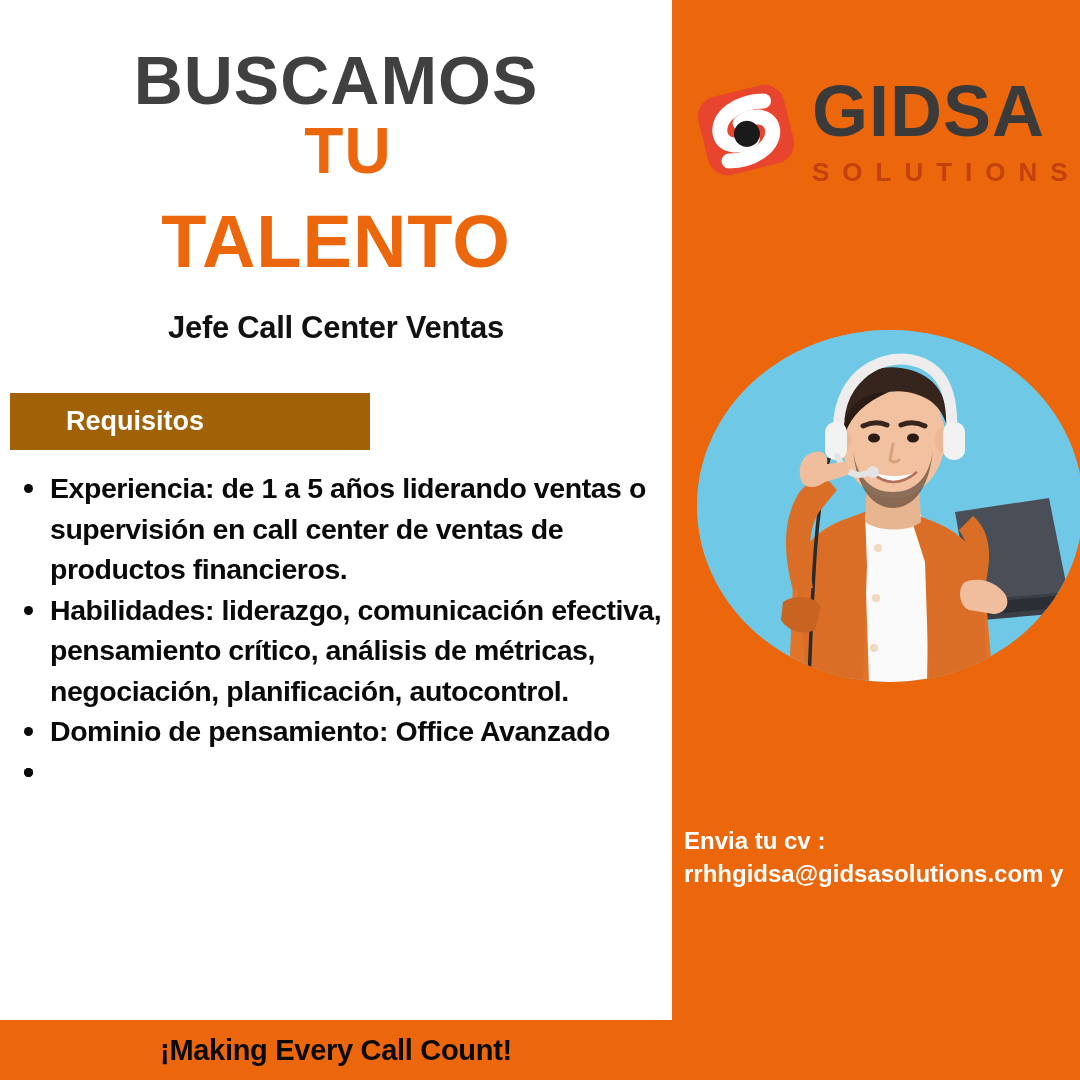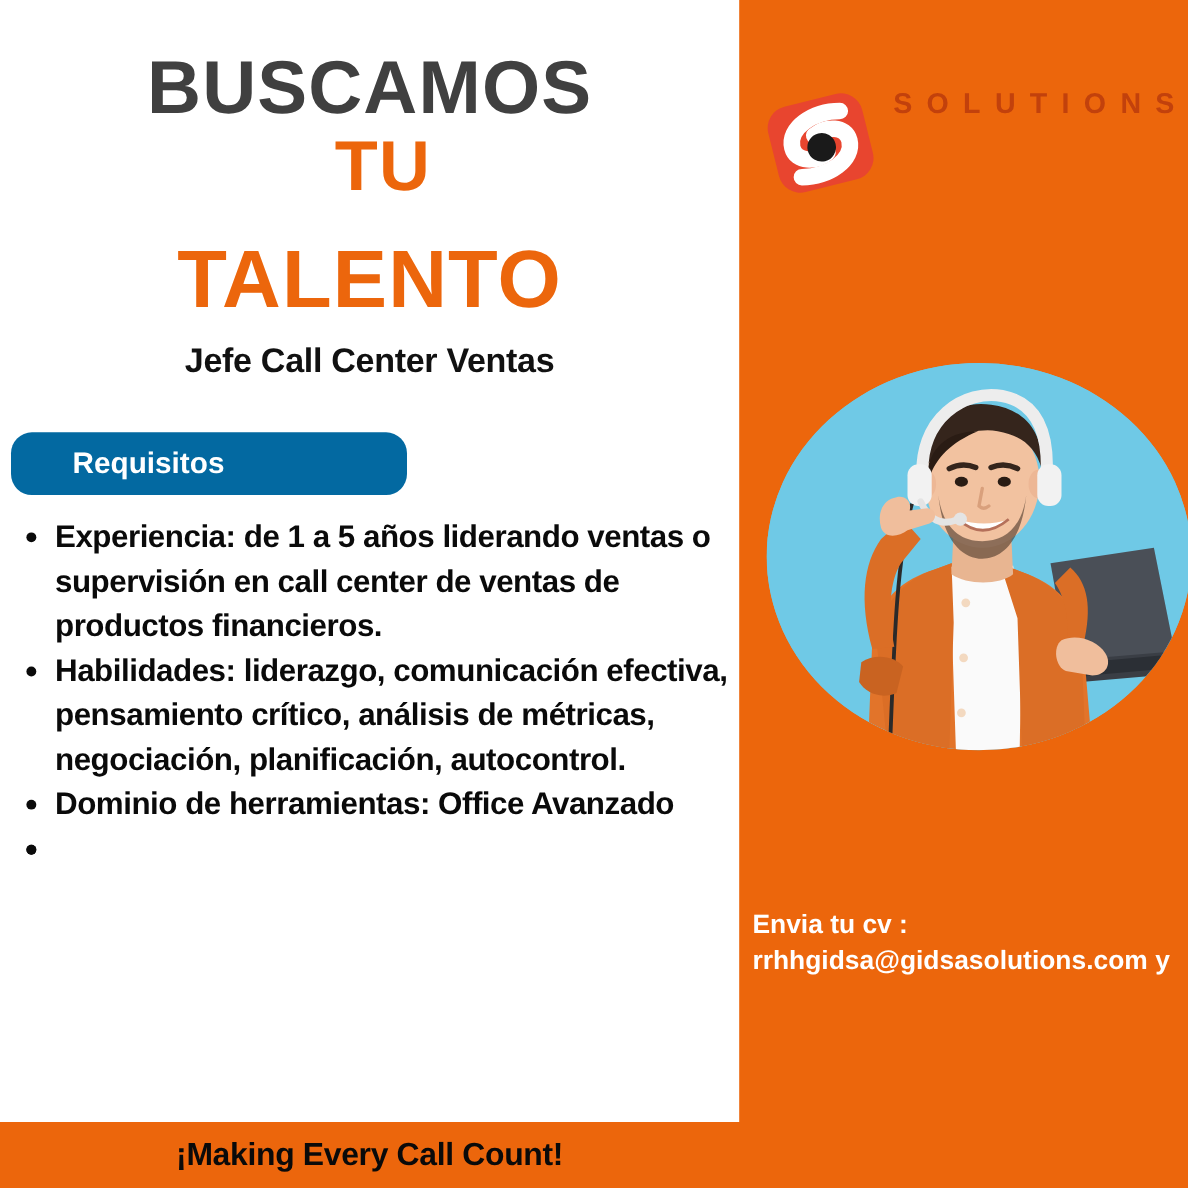--- a/index.html
+++ b/index.html
@@ -132,21 +132,21 @@
     margin-left: 24px;
   }
   .headline .hl3 {
     display: block;
     font-family: "Liberation Sans", sans-serif;
     font-weight: bold;
     font-size: 74px;
     line-height: 88px;
     color: #EC660C;
     letter-spacing: 1px;
-    margin-top: 24px;
+    margin-top: 12px;
   }
 
   .subtitle {
     position: absolute;
     left: 0;
     top: 308px;
     width: 672px;
     text-align: center;
     font-family: "Liberation Sans", sans-serif;
     font-weight: bold;
@@ -155,26 +155,25 @@
     color: #111111;
     letter-spacing: -0.3px;
   }
 
   .badge {
     position: absolute;
     left: 10px;
     top: 393px;
     width: 360px;
     height: 57px;
-    background: #0369a1;
+    background: #a16207;
     box-sizing: border-box;
     padding-left: 56px;
     display: flex;
     align-items: center;
-    border-radius: 19px;
   }
   .badge-label {
     font-family: "Liberation Sans", sans-serif;
     font-weight: bold;
     font-size: 27px;
     color: #ffffff;
     letter-spacing: 0px;
   }
 
   .requirements {
@@ -243,20 +242,21 @@
       <svg width="104" height="104" viewBox="0 0 104 104" xmlns="http://www.w3.org/2000/svg">
         <g transform="rotate(-14 52 52)">
           <rect x="8" y="12" width="88" height="80" rx="20" ry="20" fill="#E8452F"></rect>
           <path d="M76 28 C 52 22, 26 32, 26 50 C 26 64, 44 68, 56 62" stroke="#FFFFFF" stroke-width="15" fill="none" stroke-linecap="round"></path>
           <path d="M28 78 C 52 84, 78 74, 78 56 C 78 42, 60 38, 48 44" stroke="#FFFFFF" stroke-width="15" fill="none" stroke-linecap="round"></path>
           <circle cx="52" cy="56" r="13" fill="#1A1A1A"></circle>
         </g>
       </svg>
     </div>
     <div class="logo-word">
+      <span class="logo-gidsa">GIDSA</span>
       <span class="logo-solutions">SOLUTIONS</span>
     </div>
   </div>
 
   <div class="photo-circle">
     <svg width="386" height="352" viewBox="0 0 386 352" xmlns="http://www.w3.org/2000/svg">
       <rect width="386" height="352" fill="#6FC9E6"></rect>
 
       <g>
         <path d="M258 182 L352 168 L372 268 L276 282 Z" fill="#4A4F57"></path>
@@ -346,21 +346,21 @@
     <li class="req-item">
       <span class="req-bullet"></span>
       <span>Experiencia: de 1 a 5 años liderando ventas o supervisión en call center de ventas de productos financieros.</span>
     </li>
     <li class="req-item">
       <span class="req-bullet"></span>
       <span>Habilidades: liderazgo, comunicación efectiva, pensamiento crítico, análisis de métricas, negociación, planificación, autocontrol.</span>
     </li>
     <li class="req-item">
       <span class="req-bullet"></span>
-      <span>Dominio de herramientas: Office Avanzado</span>
+      <span>Dominio de pensamiento: Office Avanzado</span>
     </li>
     <li class="req-item">
       <span class="req-bullet"></span>
     </li>
     <li class="req-item">
       <span class="req-bullet"></span>
     </li>
   </ul>
 
   <div class="footer-bar"></div>

